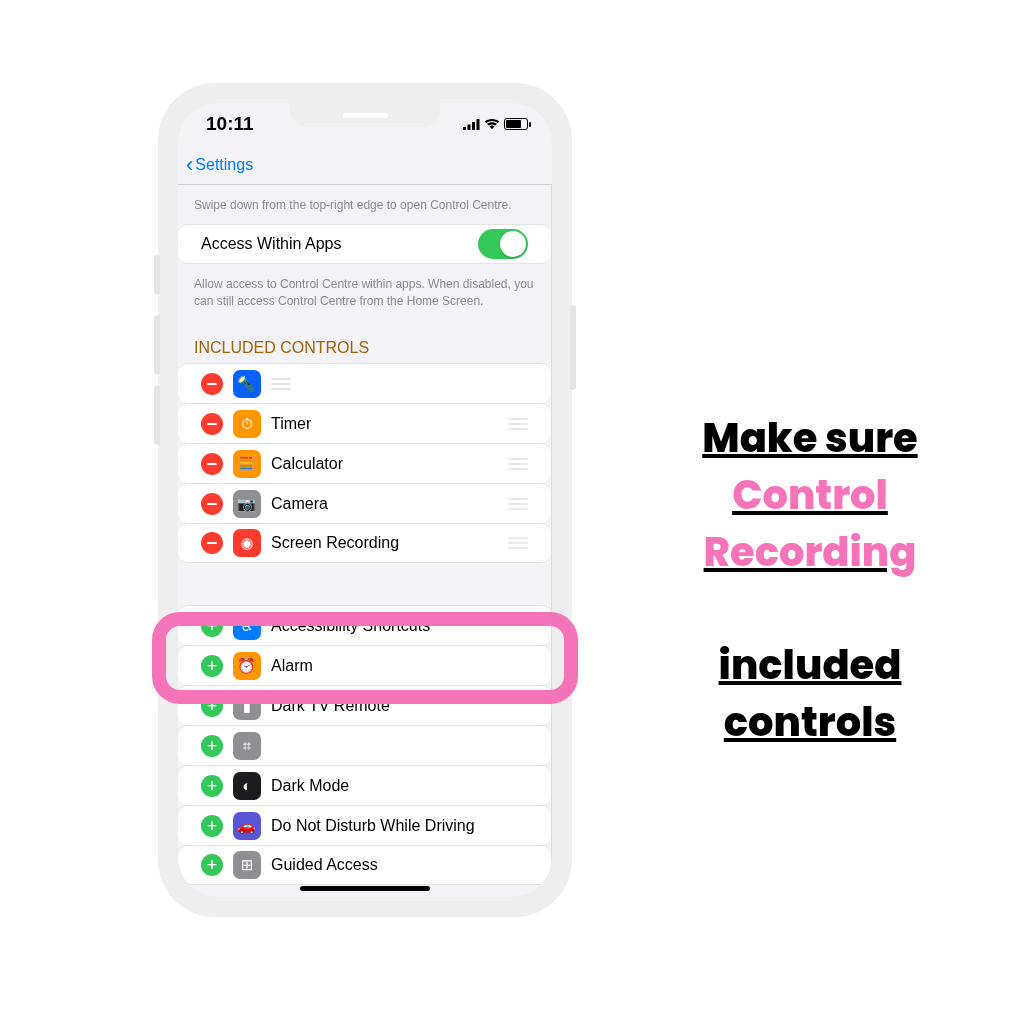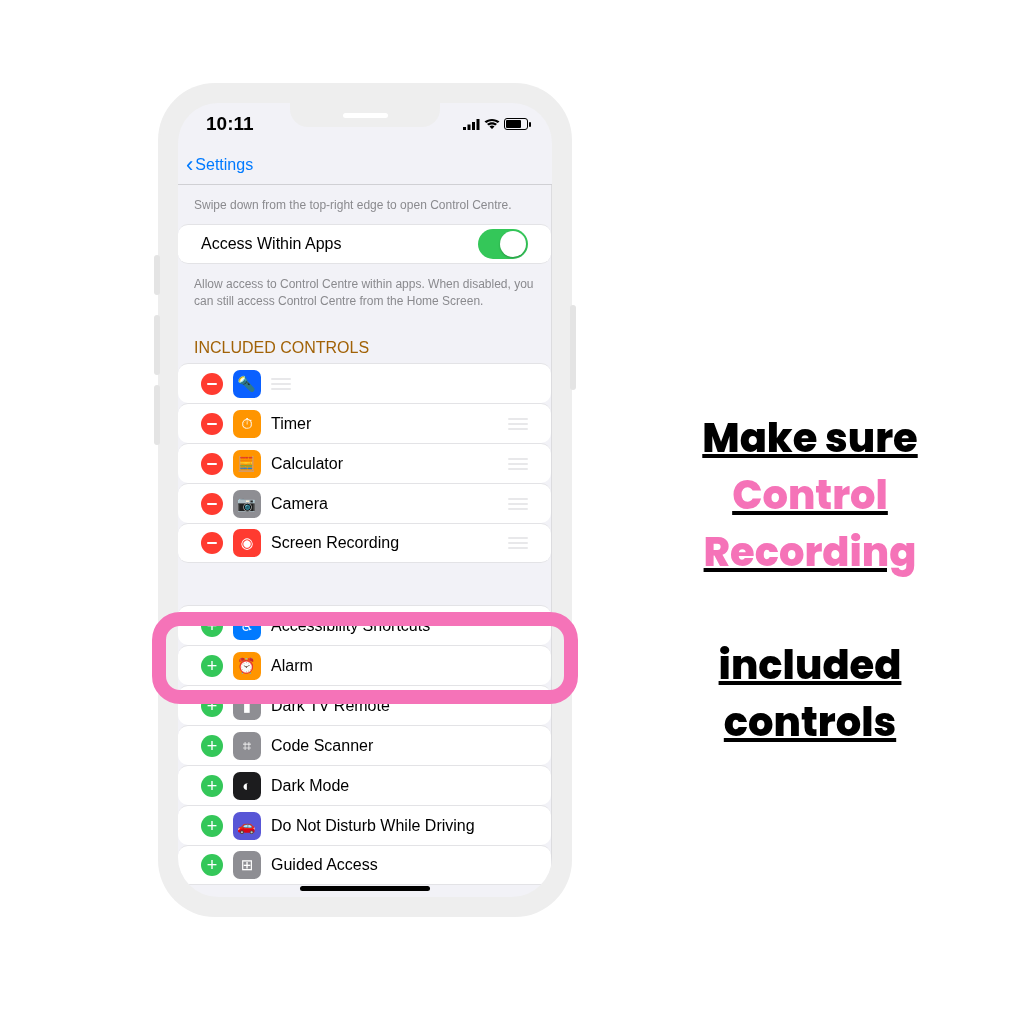--- a/index.html
+++ b/index.html
@@ -319,21 +319,20 @@
               <span class="label">Alarm</span>
             </div>
             <div class="row">
               <span class="action-btn action-add"></span>
               <span class="app-icon" style="background: rgb(142, 142, 147); font-size: 15px;">▮</span>
               <span class="label">Dark TV Remote</span>
             </div>
             <div class="row">
               <span class="action-btn action-add"></span>
               <span class="app-icon" style="background: rgb(142, 142, 147); font-size: 15px;">⌗</span>
-              <span class="label">Code Scanner</span>
             </div>
             <div class="row">
               <span class="action-btn action-add"></span>
               <span class="app-icon" style="background: rgb(28, 28, 30); font-size: 15px;">◐</span>
               <span class="label">Dark Mode</span>
             </div>
             <div class="row">
               <span class="action-btn action-add"></span>
               <span class="app-icon" style="background: rgb(88, 86, 214); font-size: 15px;">🚗</span>
               <span class="label">Do Not Disturb While Driving</span>

